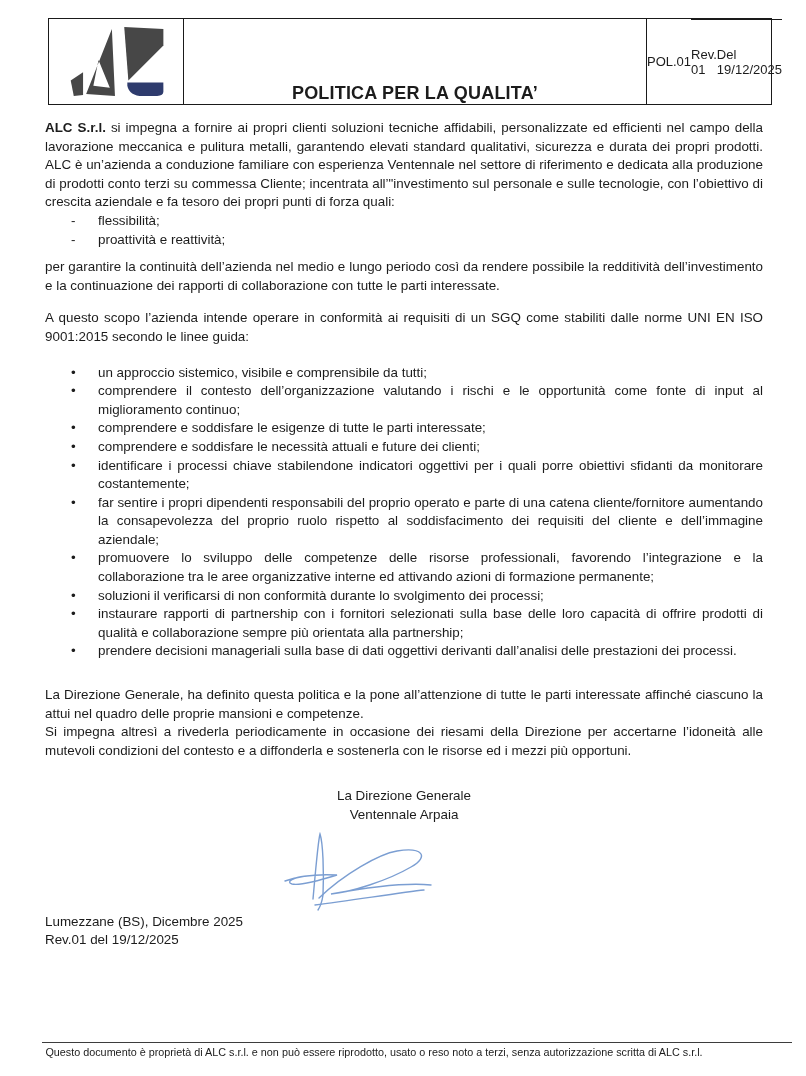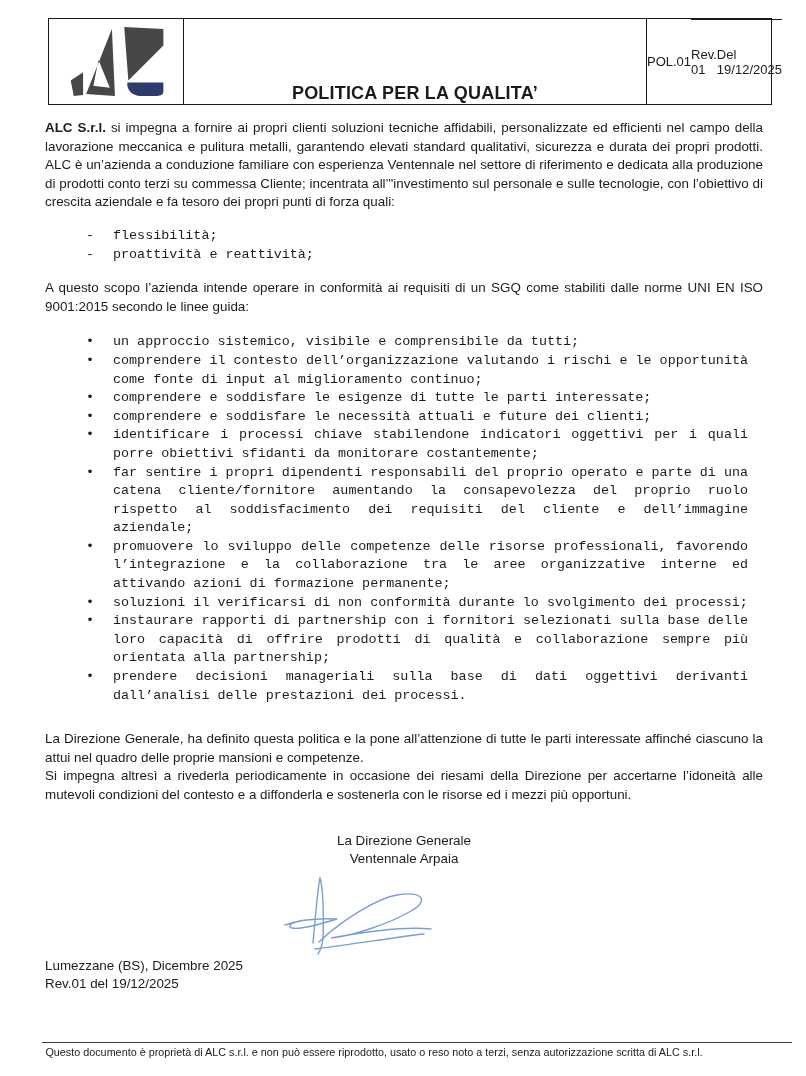--- a/index.html
+++ b/index.html
@@ -43,21 +43,21 @@
   }
   .meta-row + .meta-row{border-top:1.4px solid #1a1a1a;}
   
   .doc-body{
     position:absolute;left:45px;top:119px;width:718px;
     font-size:13.4px;line-height:18.6px;text-align:justify;
   }
   .doc-body p{margin:0;}
   .bold{font-weight:bold;}
   ul.dash-list,ul.dot-list{
-    margin:15px;padding:0 0 0 53px;list-style:none;text-align:justify;font-family:Liberation Mono, monospace;
+    margin:0;padding:0 0 0 53px;list-style:none;text-align:justify;
   }
   ul.dash-list li,ul.dot-list li{position:relative;}
   ul.dash-list li::before{
     content:"-";position:absolute;left:-27px;top:0;
   }
   ul.dot-list li::before{
     content:"\2022";position:absolute;left:-27px;top:0;
   }
   .p2{margin-top:9px !important;}
   .p3{margin-top:14px !important;}
@@ -112,20 +112,21 @@
 
   <div class="doc-body">
 
     <p><span class="bold">ALC S.r.l.</span><span> si impegna a fornire ai propri clienti soluzioni tecniche affidabili, personalizzate ed efficienti nel campo della lavorazione meccanica e pulitura metalli, garantendo elevati standard qualitativi, sicurezza e durata dei propri prodotti. ALC è un’azienda a conduzione familiare con esperienza Ventennale nel settore di riferimento e dedicata alla produzione di prodotti conto terzi su commessa Cliente; incentrata all’"investimento sul personale e sulle tecnologie, con l’obiettivo di crescita aziendale e fa tesoro dei propri punti di forza quali:</span></p>
 
     <ul class="dash-list">
       <li>flessibilità;</li>
       <li>proattività e reattività;</li>
     </ul>
 
+    <p class="p2">per garantire la continuità dell’azienda nel medio e lungo periodo così da rendere possibile la redditività dell’investimento e la continuazione dei rapporti di collaborazione con tutte le parti interessate.</p>
 
     <p class="p3">A questo scopo l’azienda intende operare in conformità ai requisiti di un SGQ come stabiliti dalle norme UNI EN ISO 9001:2015 secondo le linee guida:</p>
 
     <ul class="dot-list">
       <li>un approccio sistemico, visibile e comprensibile da tutti;</li>
       <li>comprendere il contesto dell’organizzazione valutando i rischi e le opportunità come fonte di input al miglioramento continuo;</li>
       <li>comprendere e soddisfare le esigenze di tutte le parti interessate;</li>
       <li>comprendere e soddisfare le necessità attuali e future dei clienti;</li>
       <li>identificare i processi chiave stabilendone indicatori oggettivi per i quali porre obiettivi sfidanti da monitorare costantemente;</li>
       <li>far sentire i propri dipendenti responsabili del proprio operato e parte di una catena cliente/fornitore aumentando la consapevolezza del proprio ruolo rispetto al soddisfacimento dei requisiti del cliente e dell’immagine aziendale;</li>

